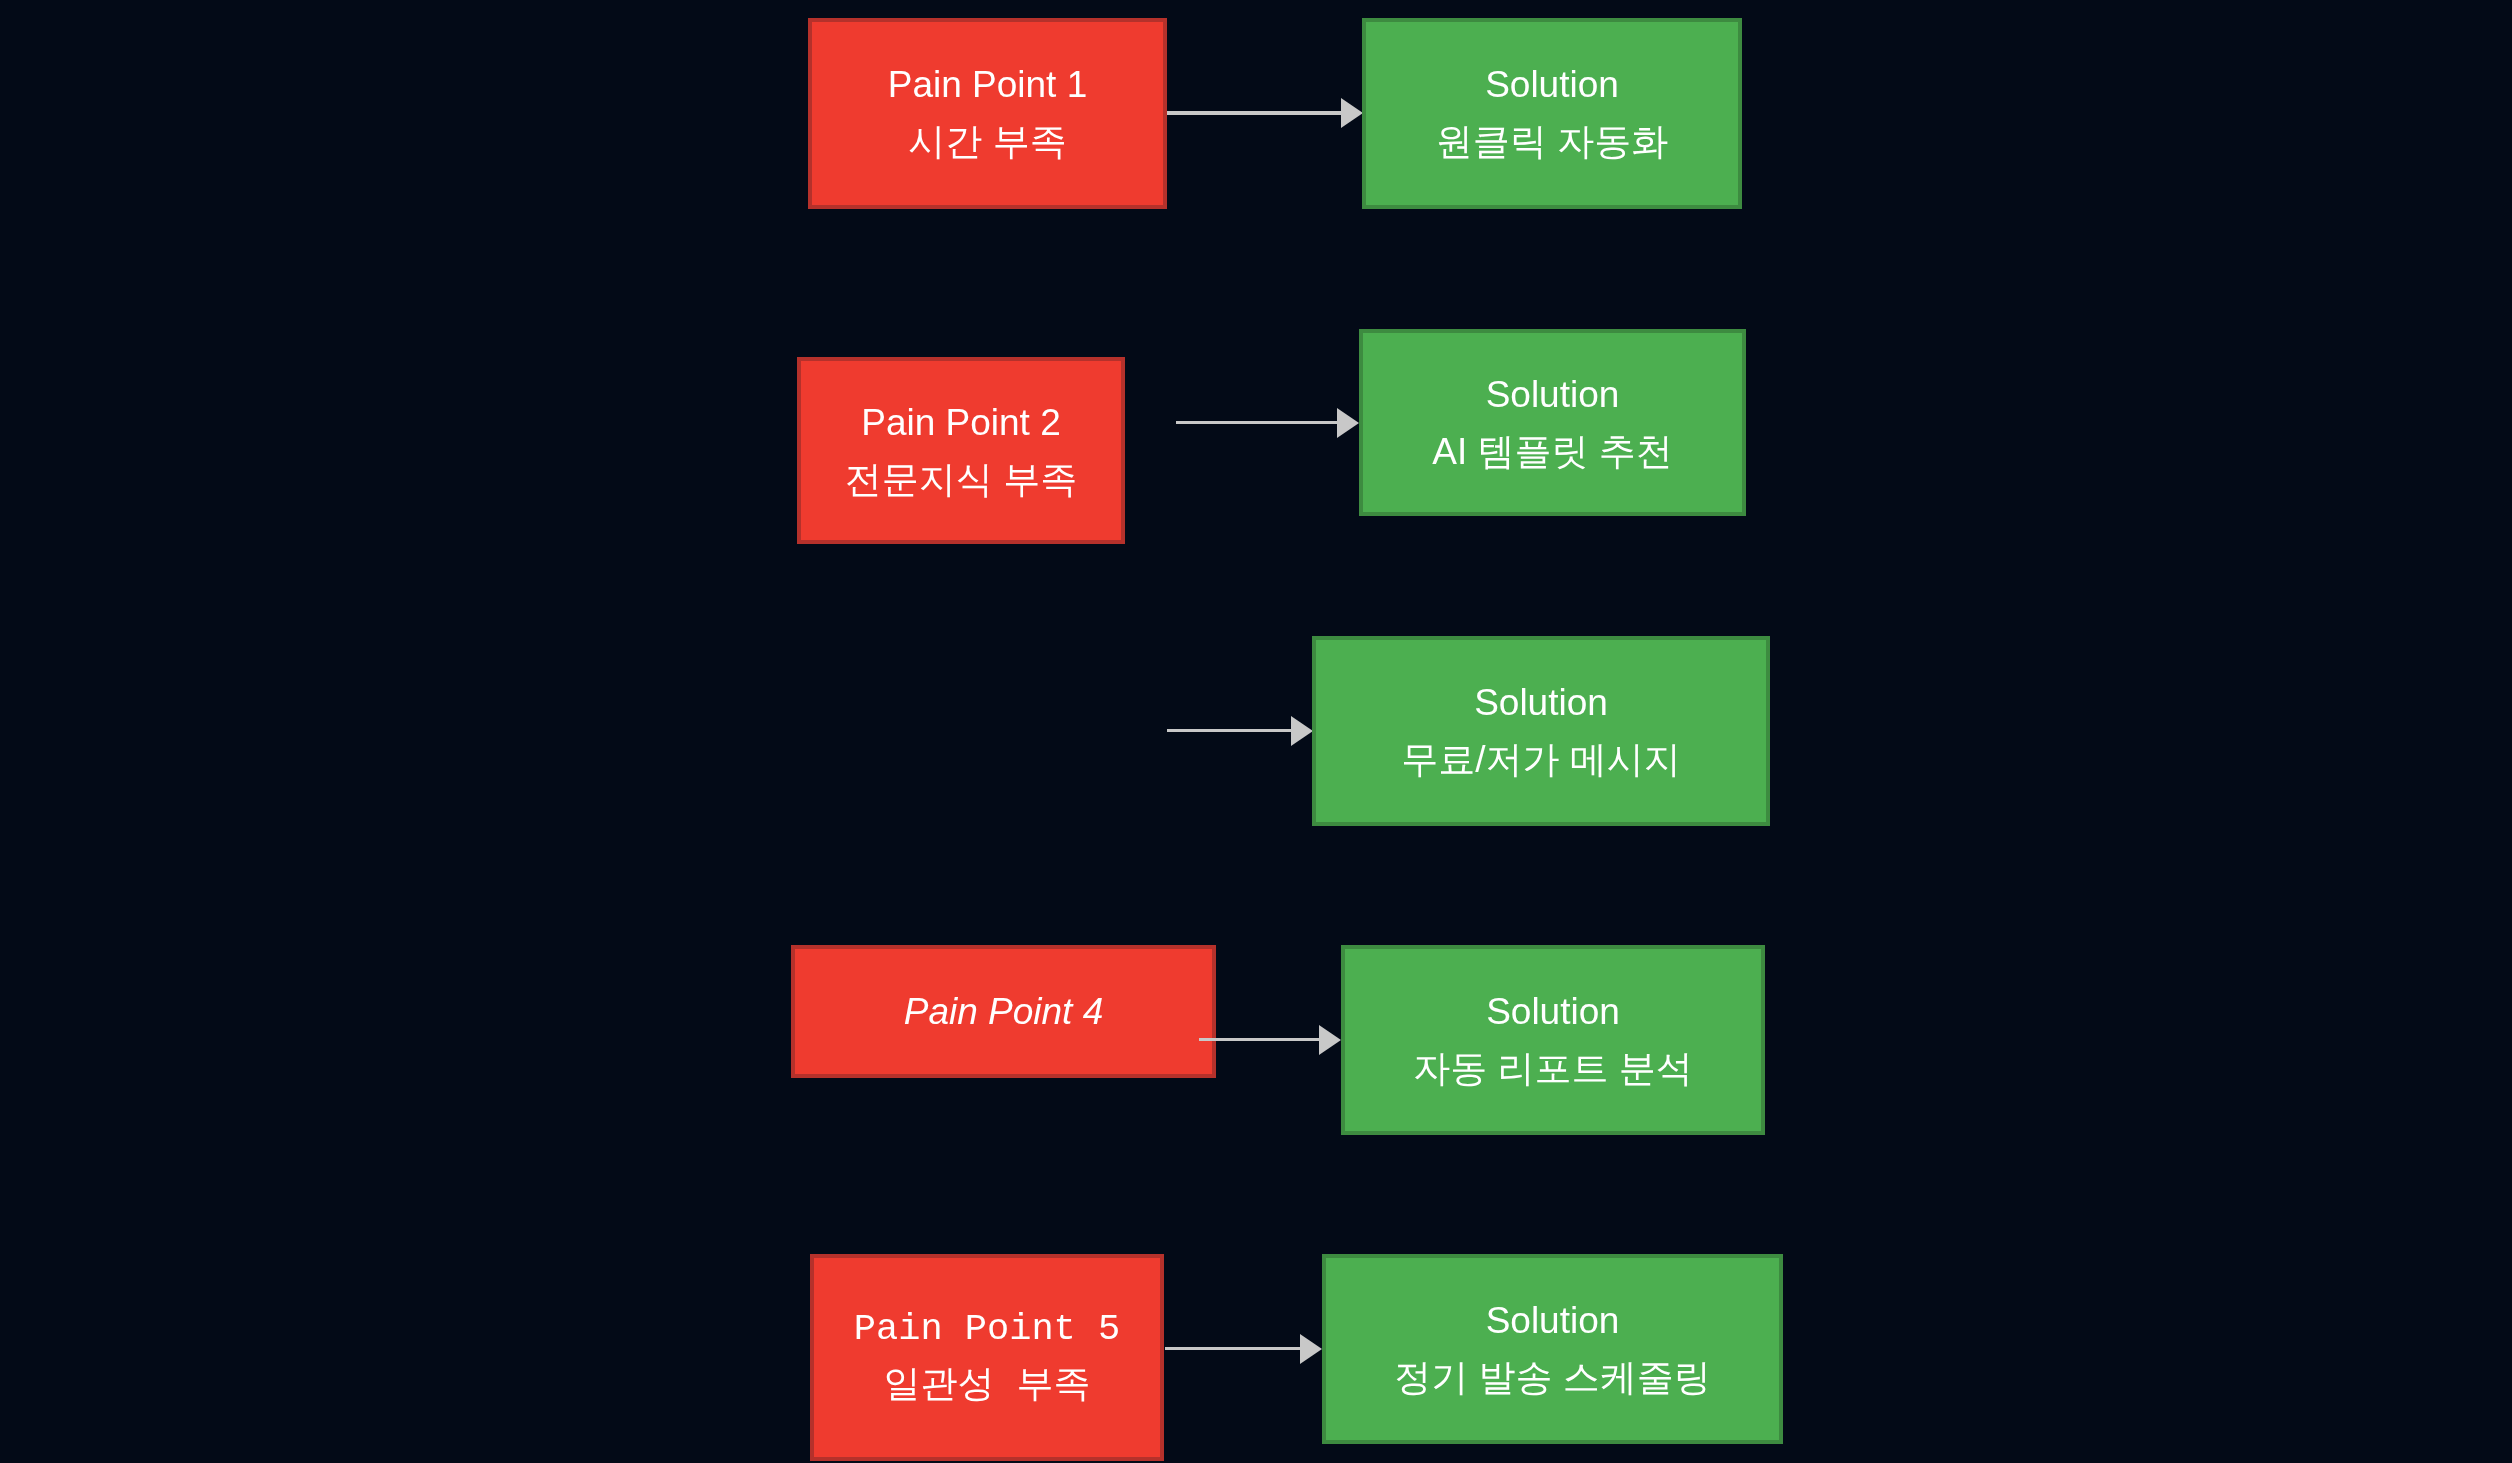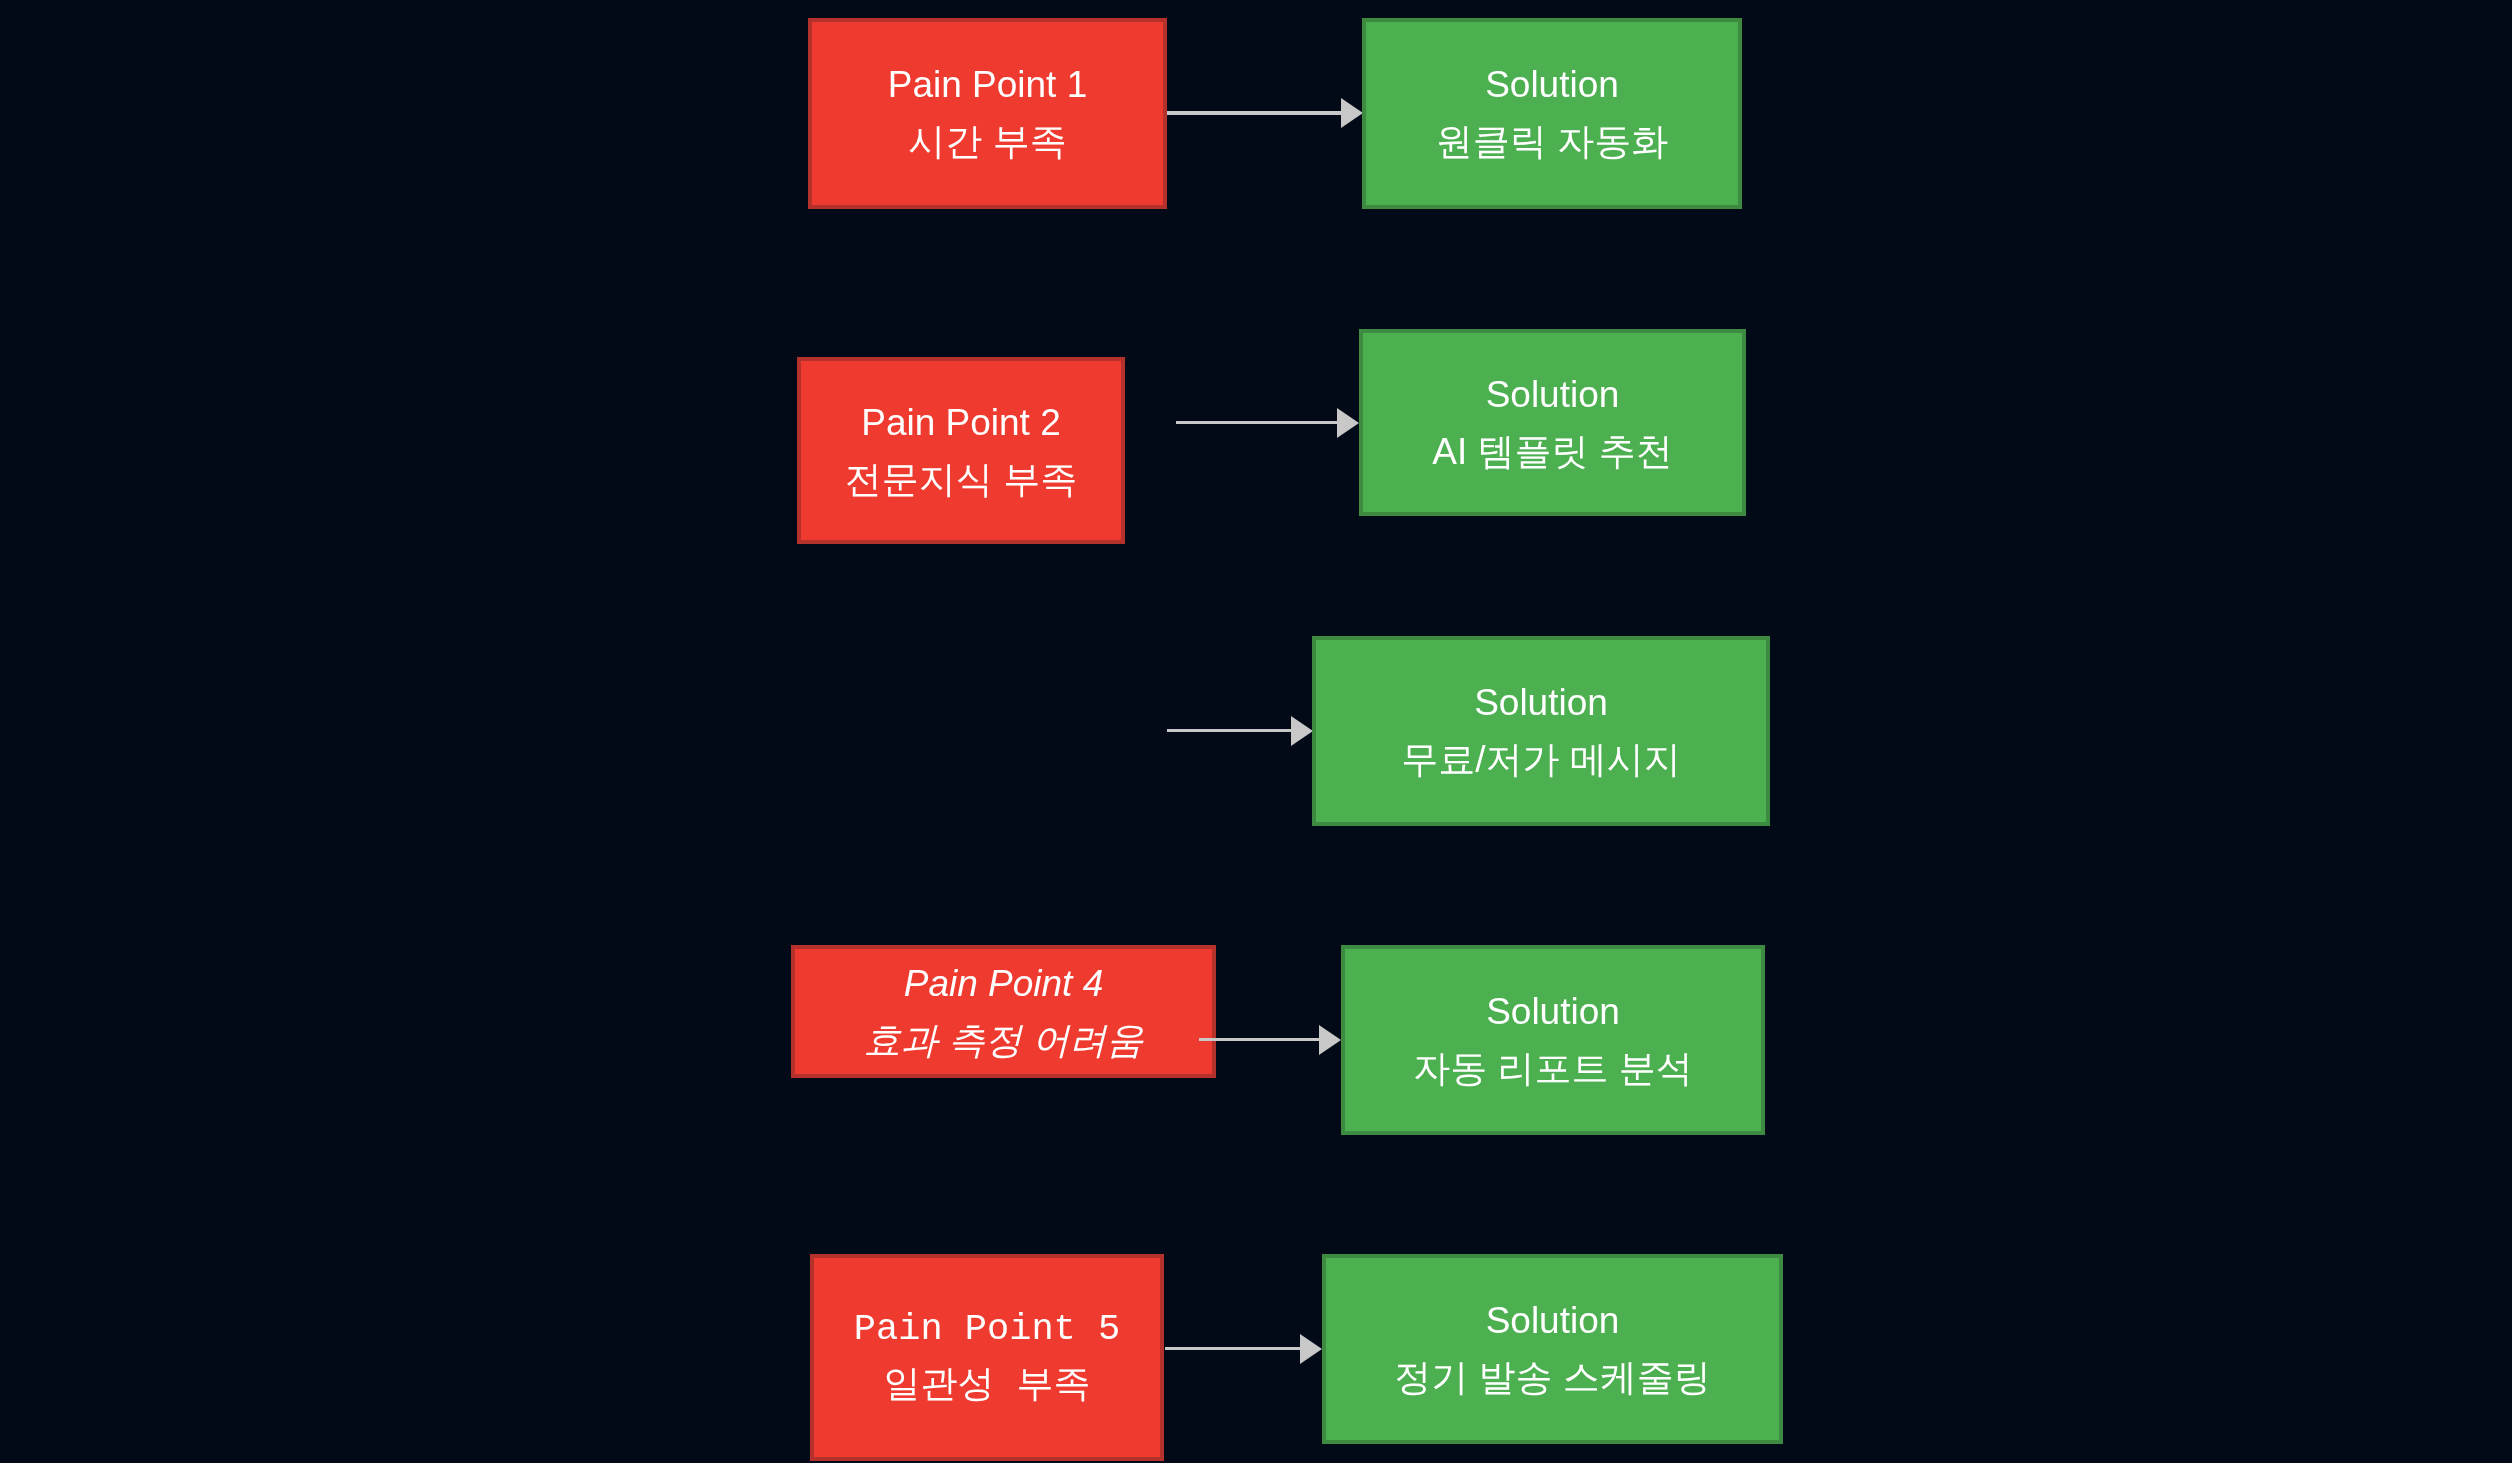--- a/index.html
+++ b/index.html
@@ -105,21 +105,20 @@
         <div class="arrow-head"></div>
       </div>
       <div class="box solution" style="left: 1312px; width: 458px; height: 190px;">
         <div class="line1">Solution</div>
         <div class="line2">무료/저가 메시지</div>
       </div>
     </div>
     <div class="row" style="top: 945px; height: 190px;">
       <div class="box pain" style="left: 791px; width: 425px; height: 133px; font-style: italic;">
         <div class="line1">Pain Point 4</div>
-        <div class="line2">효과 측정 어려움</div>
       </div>
       <div class="arrow" style="left: 1199px; width: 142px; top: 79px; height: 31px;">
         <div class="arrow-shaft"></div>
         <div class="arrow-head"></div>
       </div>
       <div class="box solution" style="left: 1341px; width: 424px; height: 190px;">
         <div class="line1">Solution</div>
         <div class="line2">자동 리포트 분석</div>
       </div>
     </div>

